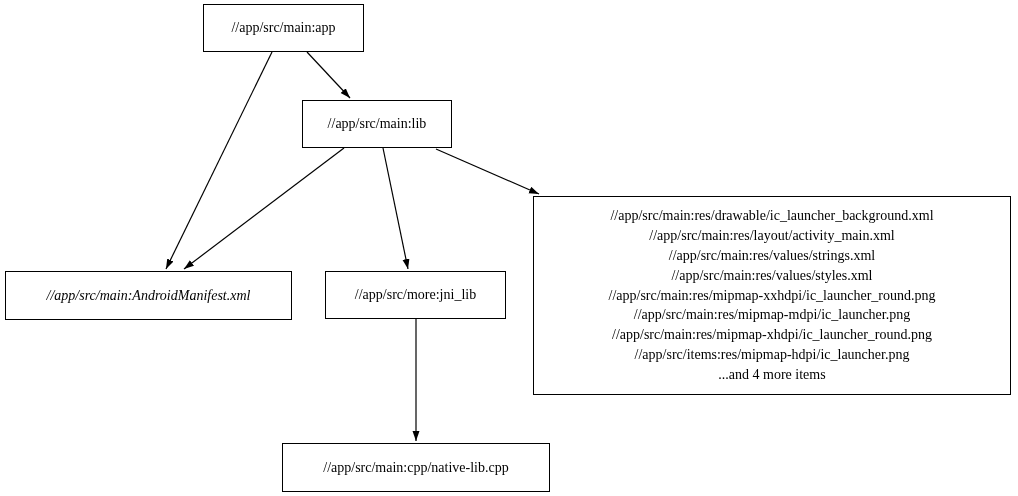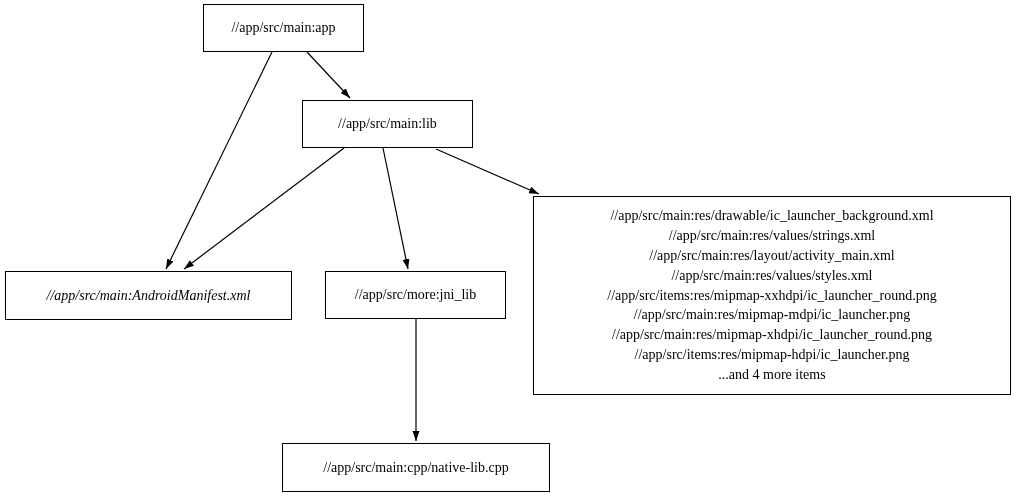--- a/index.html
+++ b/index.html
@@ -34,21 +34,21 @@
     text-align: center;
     font-size: 14px;
     white-space: nowrap;
   }
   .node.multiline {
     flex-direction: column;
     line-height: 19.8px;
     text-align: right;
   }
   .node-app      { left: 203px; top: 4px;   width: 161px; height: 48px; }
-  .node-lib      { left: 302px; top: 100px; width: 171px; height: 48px; }
+  .node-lib      { left: 302px; top: 100px; width: 150px; height: 48px; }
   .node-manifest { left: 5px;   top: 271px; width: 287px; height: 49px; font-style: italic; }
   .node-jni      { left: 325px; top: 271px; width: 181px; height: 48px; }
   .node-res      { left: 533px; top: 196px; width: 478px; height: 199px; }
   .node-native   { left: 282px; top: 443px; width: 268px; height: 49px; }
   .edge {
     stroke: #000000;
     stroke-width: 1.2;
     fill: none;
   }
 </style>
@@ -82,24 +82,24 @@
   <div class="node node-manifest">
     <span>//app/src/main:AndroidManifest.xml</span>
   </div>
 
   <div class="node node-jni">
     <span>//app/src/more:jni_lib</span>
   </div>
 
   <div class="node node-res multiline">
     <div>//app/src/main:res/drawable/ic_launcher_background.xml</div>
+    <div>//app/src/main:res/layout/activity_main.xml</div>
     <div>//app/src/main:res/values/strings.xml</div>
-    <div>//app/src/main:res/layout/activity_main.xml</div>
     <div>//app/src/main:res/values/styles.xml</div>
-    <div>//app/src/items:res/mipmap-xxhdpi/ic_launcher_round.png</div>
+    <div>//app/src/main:res/mipmap-xxhdpi/ic_launcher_round.png</div>
     <div>//app/src/main:res/mipmap-mdpi/ic_launcher.png</div>
     <div>//app/src/main:res/mipmap-xhdpi/ic_launcher_round.png</div>
     <div>//app/src/items:res/mipmap-hdpi/ic_launcher.png</div>
     <div>...and 4 more items</div>
   </div>
 
   <div class="node node-native">
     <span>//app/src/main:cpp/native-lib.cpp</span>
   </div>
 

